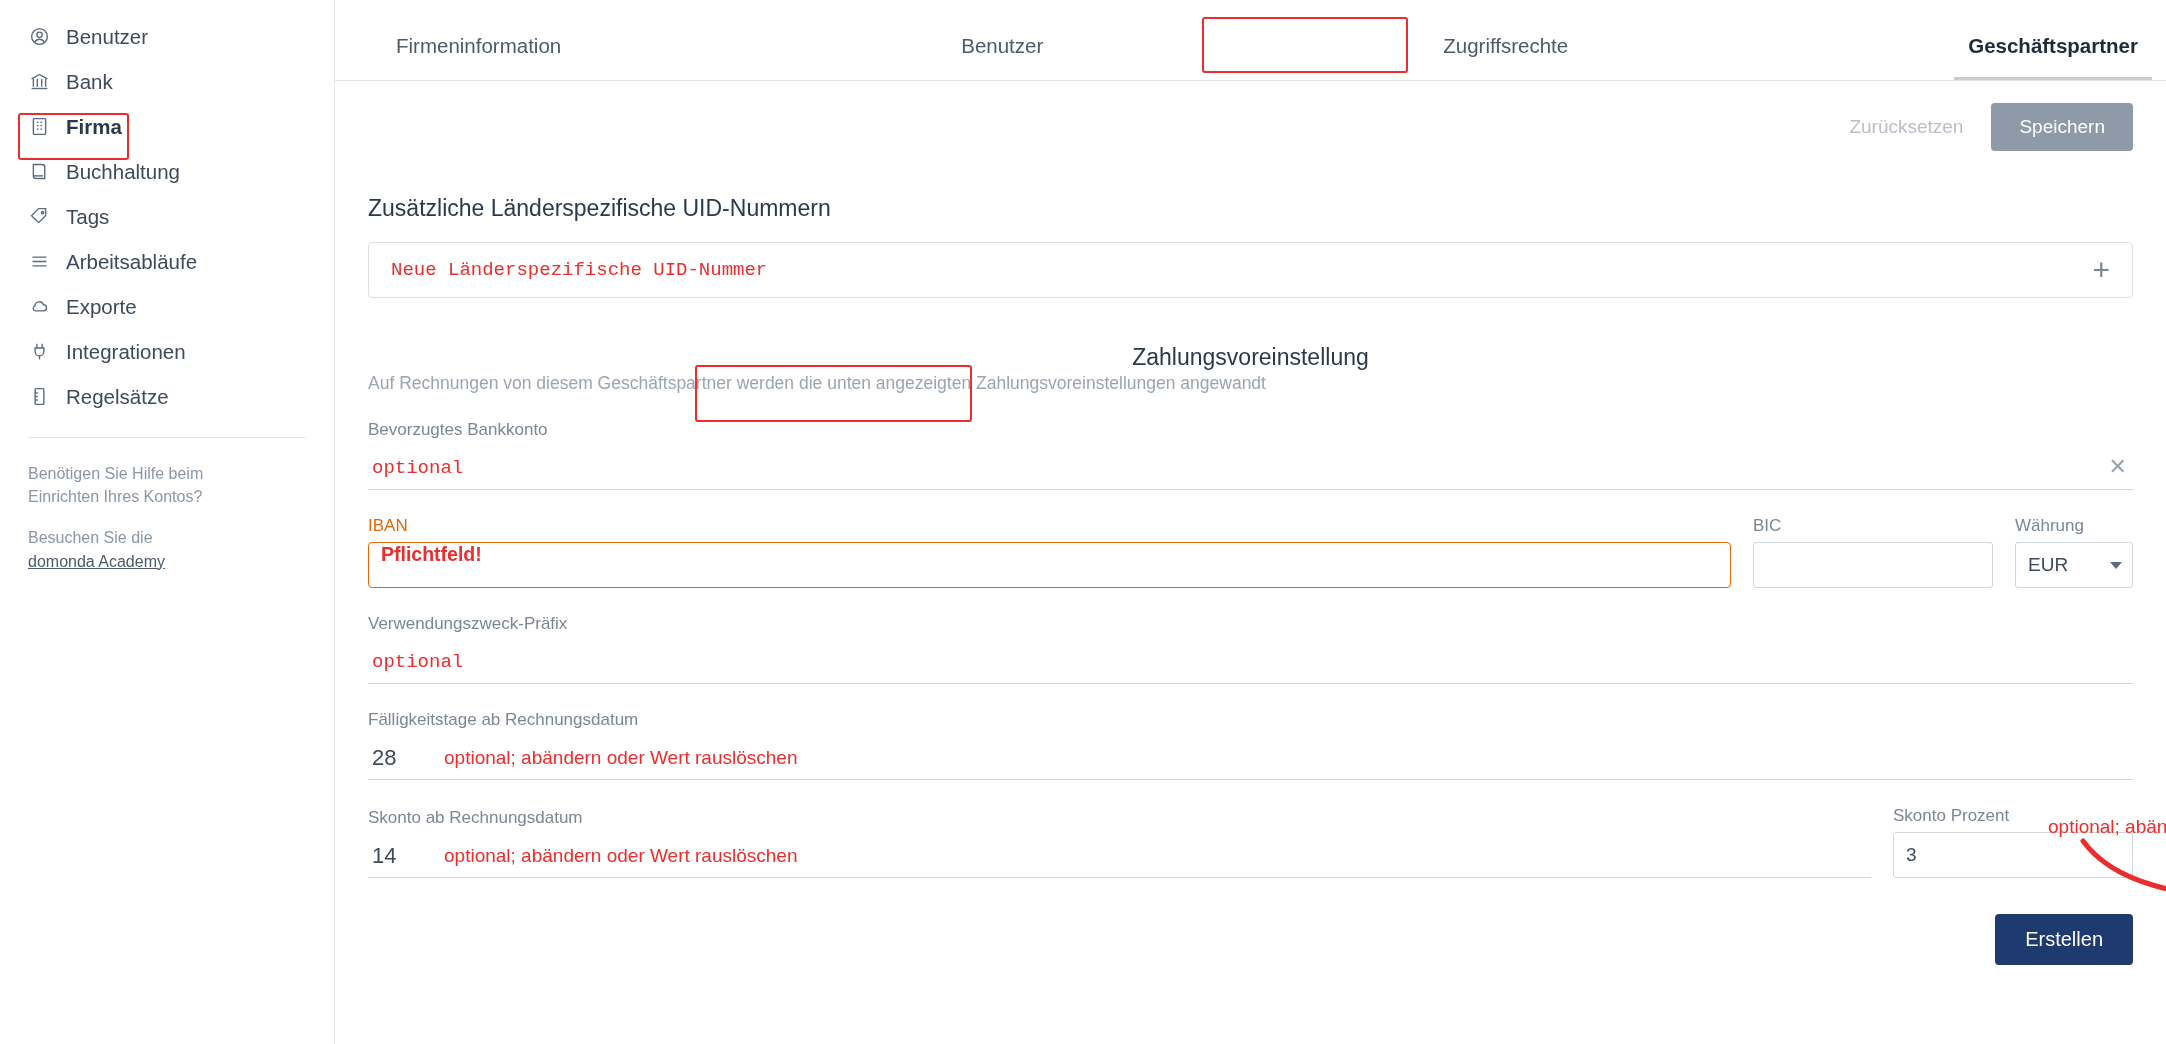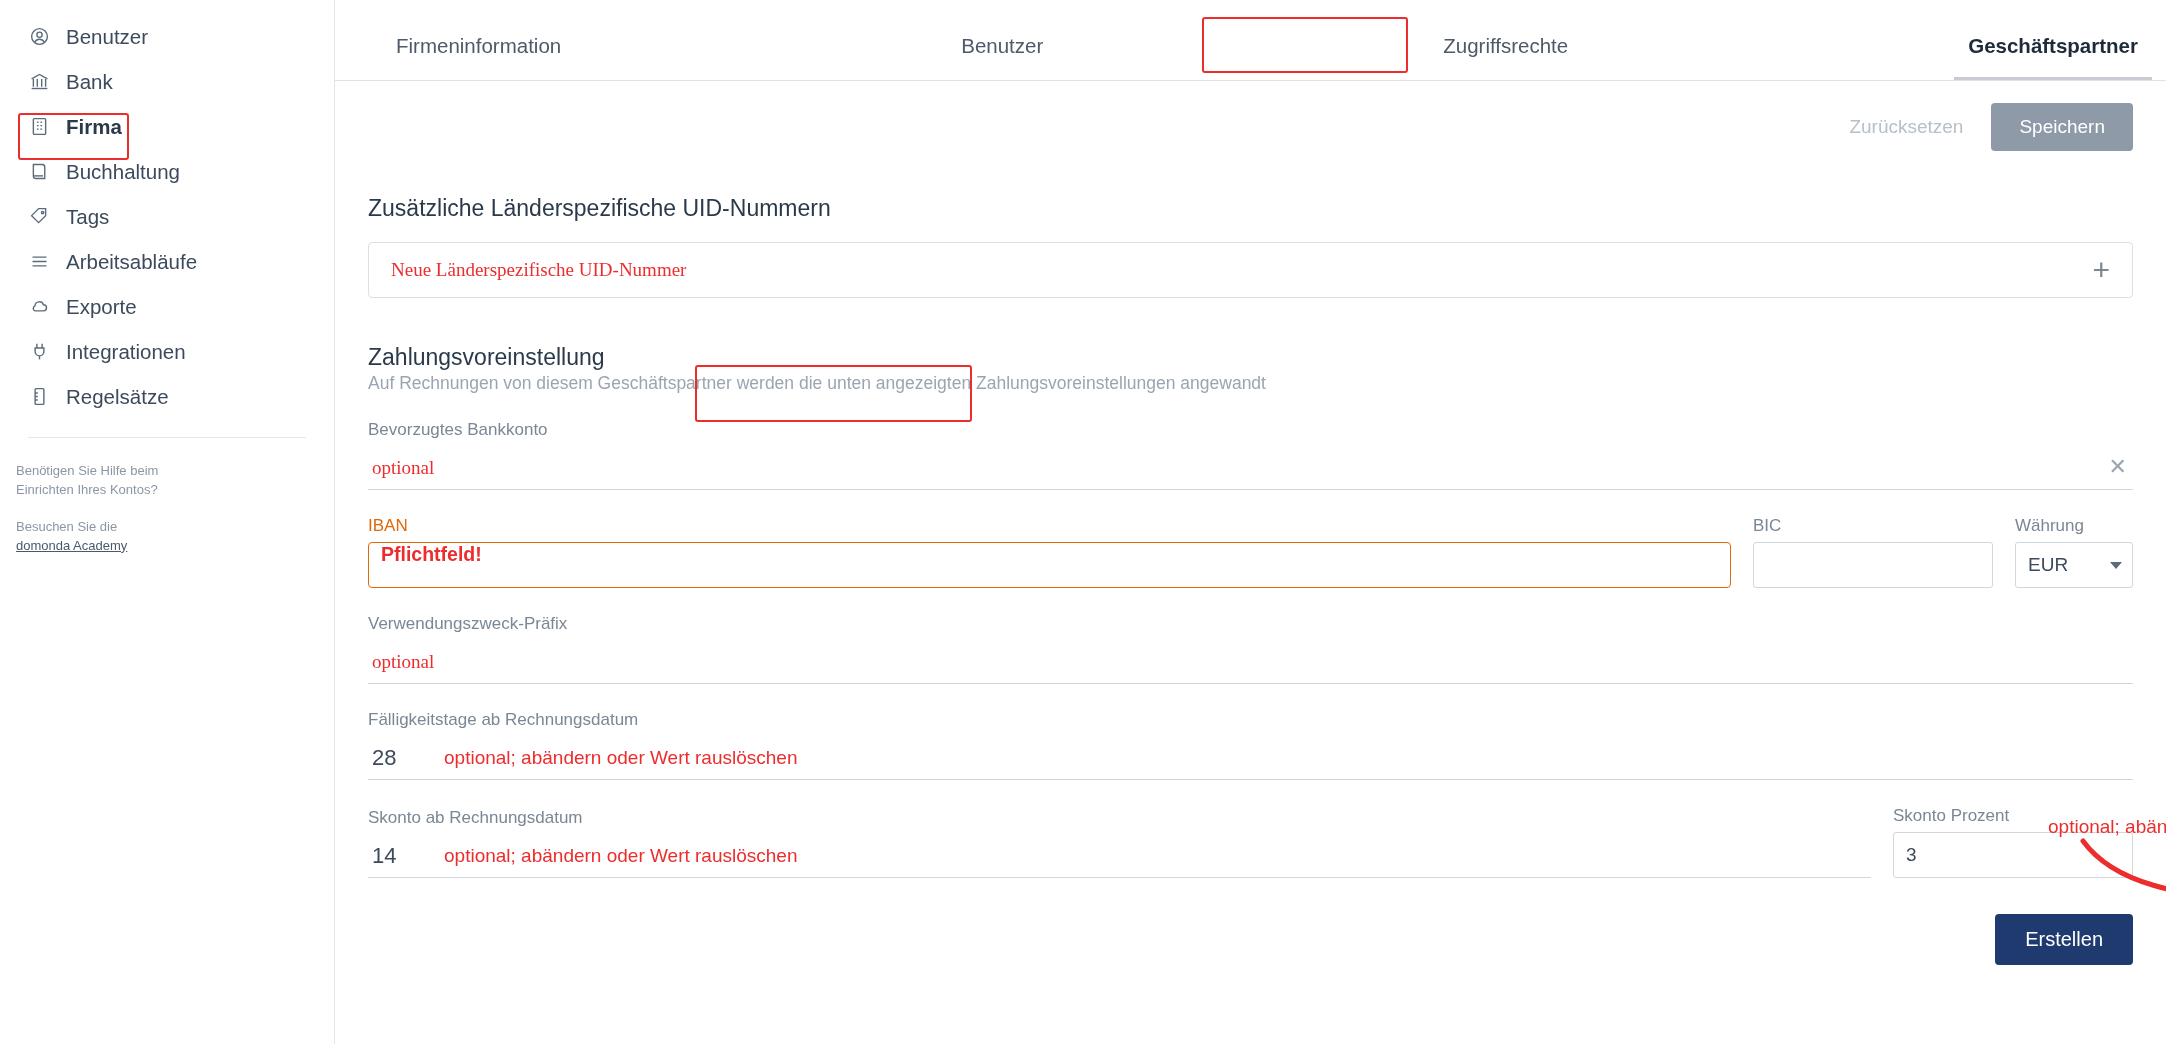--- a/index.html
+++ b/index.html
@@ -55,23 +55,23 @@
     border: 2.5px solid #ec2d2d;
     border-radius: 3px;
     pointer-events: none;
   }
 
   .sidebar-sep {
     margin: 18px 28px 0 28px;
     border-top: 1px solid #e3e6ea;
   }
   .help-block {
-    padding: 24px 28px 0 16px;
+    padding: 24px 28px 0 28px;
     color: #8a97a5;
-    font-size: 13px;
+    font-size: 16px;
     line-height: 1.45;
   }
   .help-block .help-2 { margin-top: 18px; }
   .help-link {
     color: #4a5a6b;
     text-decoration: underline;
     cursor: pointer;
     display: inline-block;
   }
 
@@ -146,21 +146,21 @@
     cursor: pointer;
     font-family: "Liberation Sans", sans-serif;
   }
 
   .section-title {
     font-size: 23px;
     color: #2b3a4b;
     margin-top: 34px;
     margin-bottom: 20px;
   }
-  .section-title.zahlung { margin-top: 46px; margin-bottom: 2px; }
+  .section-title.zahlung { margin-top: 46px; margin-bottom: 2px; text-align: center; }
   .section-sub {
     font-size: 17.5px;
     color: #9aa5b1;
     margin-bottom: 22px;
   }
 
   .addrow {
     border: 1px solid #dcdfe3;
     border-radius: 4px;
     height: 56px;
@@ -186,21 +186,21 @@
   .flabel.req { color: #e0690c; }
   .finput {
     width: 100%;
     height: 44px;
     border: none;
     border-bottom: 1px solid #d2d7dc;
     font-size: 19px;
     color: #ec2d2d;
     padding: 0 4px;
     background: transparent;
-    font-family: Liberation Serif, serif;
+    font-family: Liberation Mono, monospace;
     outline: none;
   }
   .finput::placeholder { color: #ec2d2d; }
   .input-wrap { position: relative; }
   .clear-x {
     position: absolute;
     right: 6px; top: 10px;
     color: #9aa5b1;
     font-size: 22px;
     cursor: pointer;

